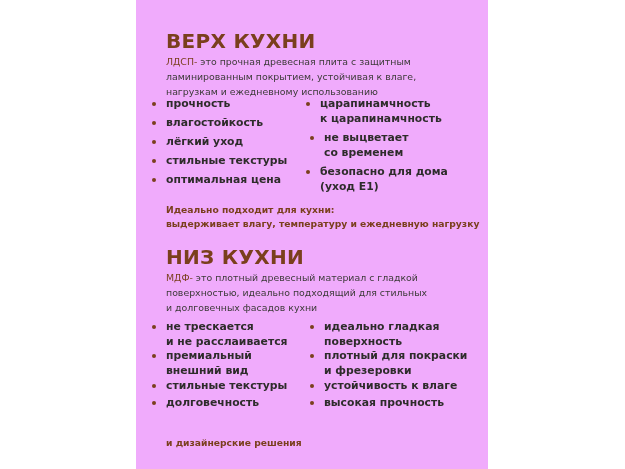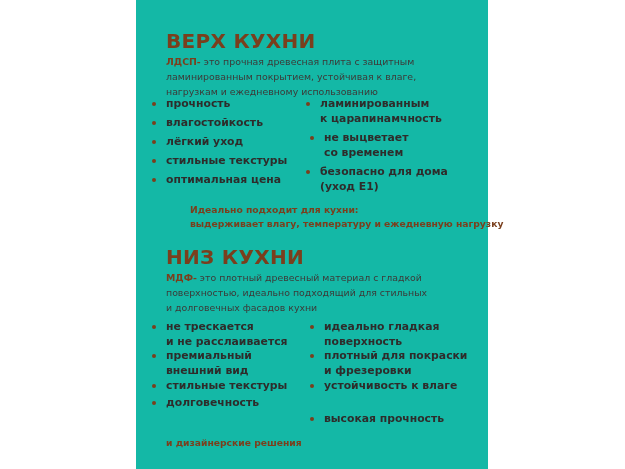--- a/index.html
+++ b/index.html
@@ -2,32 +2,32 @@
 <html><head>
 <meta charset="utf-8">
 <style>
   html, body { margin: 0; padding: 0; }
   body {
     width: 625px; height: 469px; background: #ffffff; position: relative; overflow: hidden;
     font-family: "DejaVu Sans", sans-serif;
   }
   .card {
     position: absolute; left: 136px; top: 0; width: 352px; height: 469px;
-    background: #14b8a6;
+    background: #f0abfc;
   }
   .h1 {
     position: absolute; left: 30px;
     font-family: "DejaVu Sans", sans-serif; font-weight: bold;
     font-size: 20px; color: #7a3f1d; letter-spacing: 0.3px; line-height: 22px;
   }
   .desc {
     position: absolute; left: 30px; width: 300px;
     font-size: 9.4px; line-height: 15px; color: #3c3a38;
   }
-  .desc .lead { color: #7a3f1d; font-weight: bold; }
+  .desc .lead { color: #7a3f1d; font-weight: normal; }
   .bullet {
     position: absolute; font-size: 10.8px; font-weight: bold; color: #2e2c2b;
     line-height: 15px; padding-left: 14px;
   }
   .bullet .dot {
     position: absolute; left: 0; top: 6px; width: 4px; height: 4px; border-radius: 50%;
     background: #7a3f1d;
   }
   .note {
     position: absolute; left: 30px; width: 320px; font-size: 9.2px; font-weight: bold;
@@ -45,43 +45,43 @@
     <span>ламинированным покрытием, устойчивая к влаге,</span><br>
     <span>нагрузкам и ежедневному использованию</span>
   </div>
 
   <div class="bullet" style="left:16px; top:96px;"><span class="dot"></span><span>прочность</span></div>
   <div class="bullet" style="left:16px; top:115px;"><span class="dot"></span><span>влагостойкость</span></div>
   <div class="bullet" style="left:16px; top:134px;"><span class="dot"></span><span>лёгкий уход</span></div>
   <div class="bullet" style="left:16px; top:153px;"><span class="dot"></span><span>стильные текстуры</span></div>
   <div class="bullet" style="left:16px; top:172px;"><span class="dot"></span><span>оптимальная цена</span></div>
 
-  <div class="bullet" style="left:170px; top:96px;"><span class="dot"></span><span>ламинированным</span><br><span>к царапинамчность</span></div>
+  <div class="bullet" style="left:170px; top:96px;"><span class="dot"></span><span>царапинамчность</span><br><span>к царапинамчность</span></div>
   <div class="bullet" style="left:174px; top:130px;"><span class="dot"></span><span>не выцветает</span><br><span>со временем</span></div>
   <div class="bullet" style="left:170px; top:164px;"><span class="dot"></span><span>безопасно для дома</span><br><span>(уход Е1)</span></div>
 
-  <div class="note" style="top:203px;margin-left:24px;">
+  <div class="note" style="top:203px;">
     <span>Идеально подходит для кухни:</span><br>
     <span>выдерживает влагу, температуру и ежедневную нагрузку</span>
   </div>
 
   <div class="h1" style="top:246px;">НИЗ КУХНИ</div>
   <div class="desc" style="top:270px;">
     <span class="lead">МДФ-</span><span> это плотный древесный материал с гладкой</span><br>
     <span>поверхностью, идеально подходящий для стильных</span><br>
     <span>и долговечных фасадов кухни</span>
   </div>
 
   <div class="bullet" style="left:16px; top:319px;"><span class="dot"></span><span>не трескается</span><br><span>и не расслаивается</span></div>
   <div class="bullet" style="left:16px; top:348px;"><span class="dot"></span><span>премиальный</span><br><span>внешний вид</span></div>
   <div class="bullet" style="left:16px; top:378px;"><span class="dot"></span><span>стильные текстуры</span></div>
   <div class="bullet" style="left:16px; top:395px;"><span class="dot"></span><span>долговечность</span></div>
 
   <div class="bullet" style="left:174px; top:319px;"><span class="dot"></span><span>идеально гладкая</span><br><span>поверхность</span></div>
   <div class="bullet" style="left:174px; top:348px;"><span class="dot"></span><span>плотный для покраски</span><br><span>и фрезеровки</span></div>
   <div class="bullet" style="left:174px; top:378px;text-align:right;"><span class="dot"></span><span>устойчивость к влаге</span></div>
-  <div class="bullet" style="left:174px; top:411px;"><span class="dot"></span><span>высокая прочность</span></div>
+  <div class="bullet" style="left:174px; top:395px;"><span class="dot"></span><span>высокая прочность</span></div>
 
   <div class="note" style="top:422px;">
     <br>
     <span>и дизайнерские решения</span>
   </div>
 </div>
 
 </body></html>

